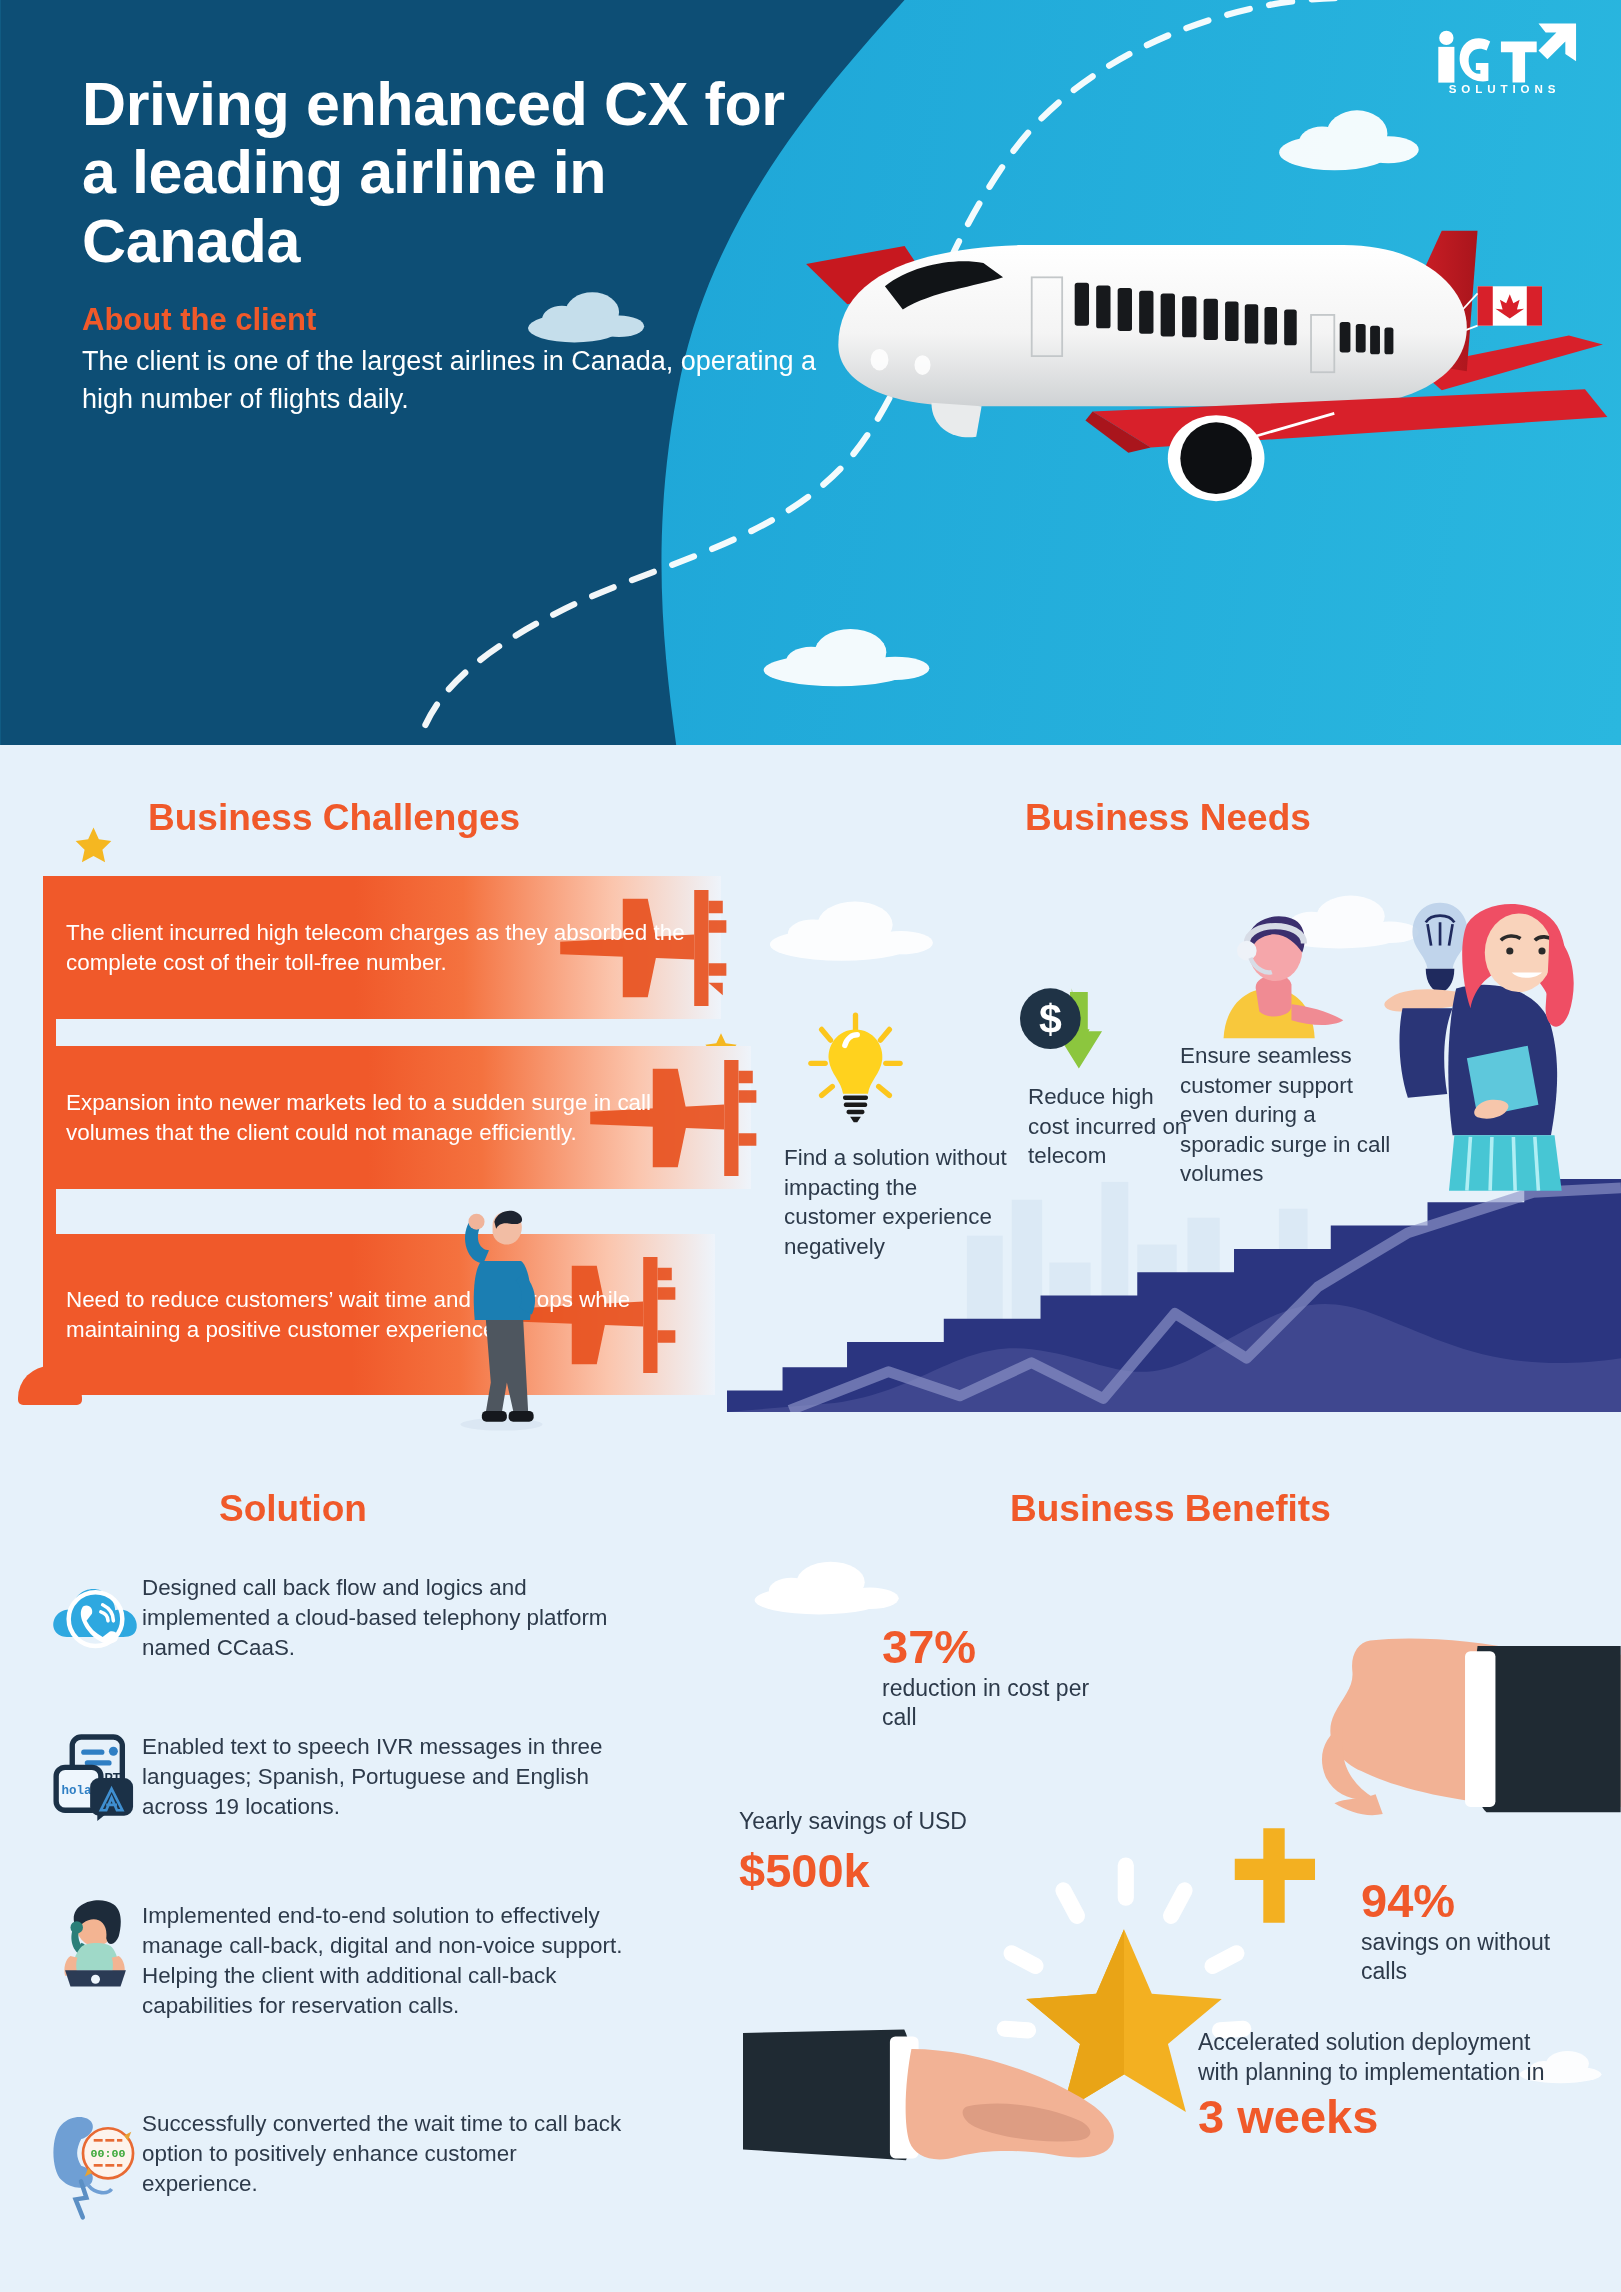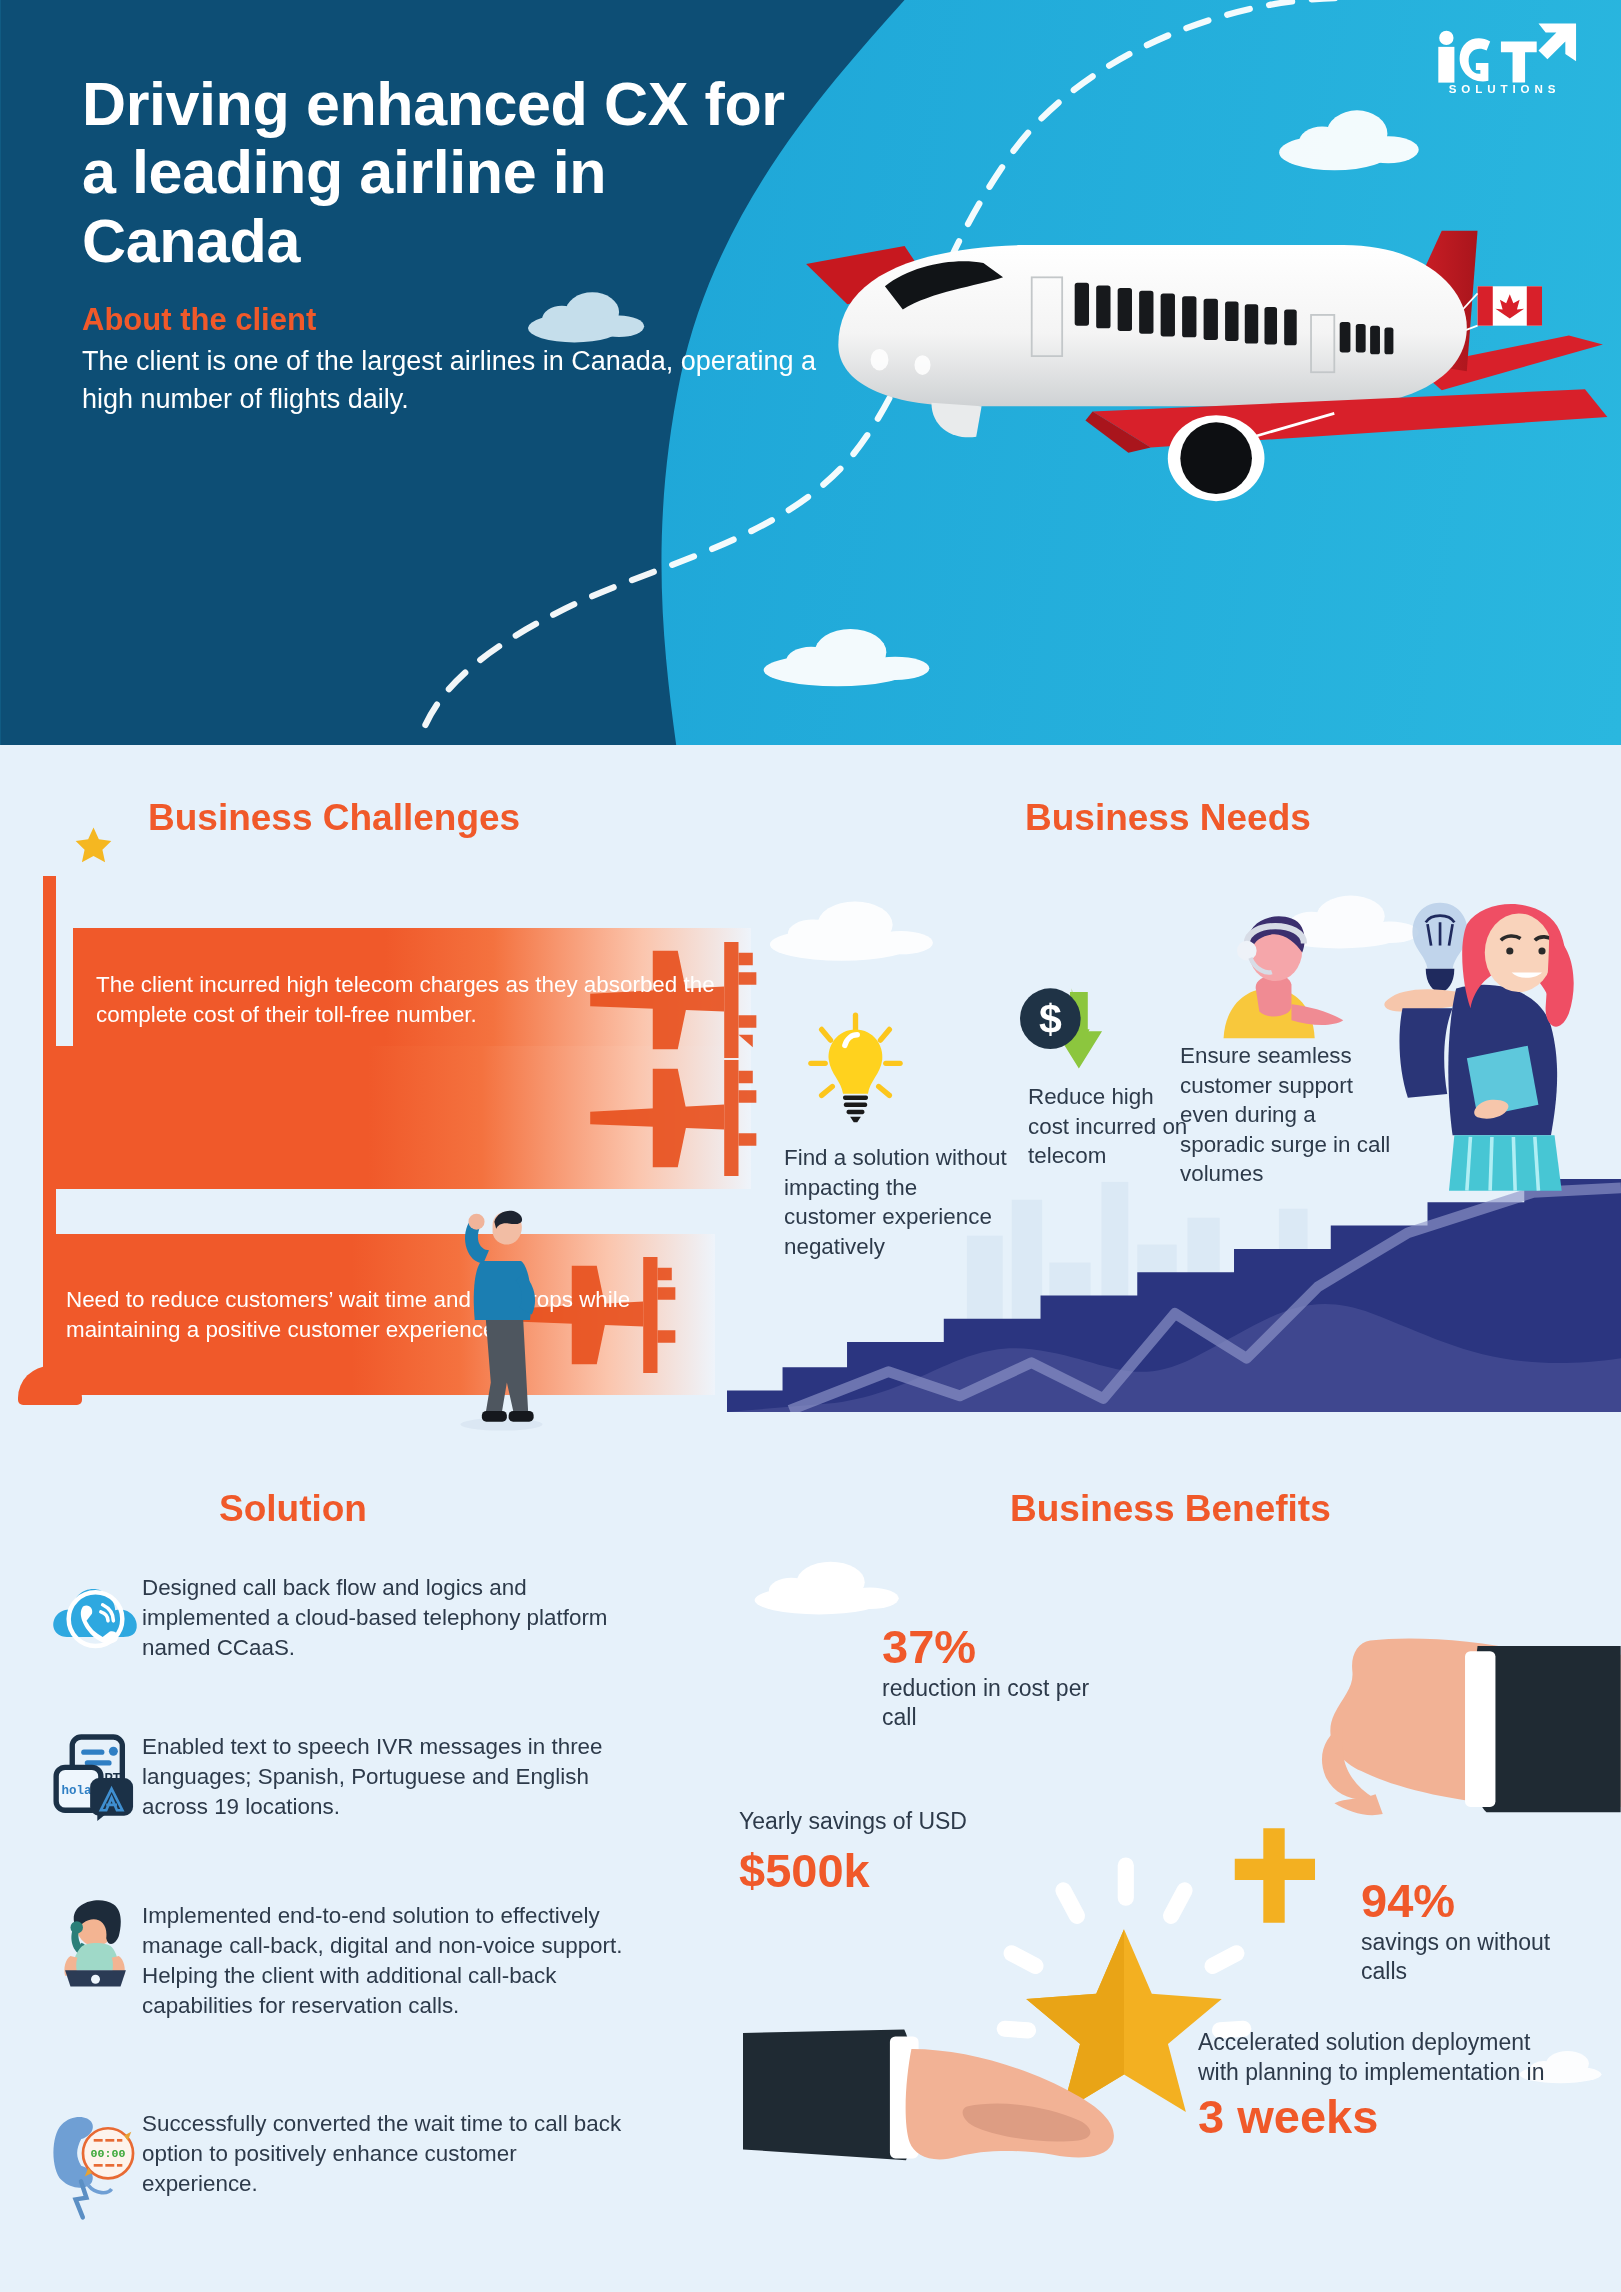--- a/index.html
+++ b/index.html
@@ -197,21 +197,21 @@
   <svg style="position:absolute;left:73px;top:824px;" width="41" height="41" viewBox="0 0 46 46">
     <path d="M23,4 L29,17 L43,19 L33,29 L36,43 L23,36 L10,43 L13,29 L3,19 L17,17 Z" fill="#f5b721"></path>
   </svg>
   <svg style="position:absolute;left:703px;top:1030px;" width="36" height="36" viewBox="0 0 46 46">
     <path d="M23,4 L29,17 L43,19 L33,29 L36,43 L23,36 L10,43 L13,29 L3,19 L17,17 Z" fill="#f5b721"></path>
   </svg>
 
   <div class="chal-pole"></div>
   <div class="chal-base"></div>
 
-  <div class="chal-bar" style="top:928px; width:678px;margin-left:30px;">
+  <div class="chal-bar" style="top:876px; width:678px;">
     <svg class="plane-ghost" width="206" height="134" viewBox="0 0 230 150">
       <g fill="#e84f1c" opacity="0.9">
         <path d="M160,10 L176,10 L176,140 L160,140 Z"></path>
         <path d="M176,22 L192,22 L192,36 L176,36 Z M176,44 L196,44 L196,58 L176,58 Z M176,92 L196,92 L196,106 L176,106 Z M176,114 L192,114 L192,128 L192,128 Z"></path>
         <path d="M10,68 L160,60 L160,88 L10,82 Z"></path>
         <path d="M80,20 L108,20 L118,68 L80,68 Z"></path>
         <path d="M80,82 L118,82 L108,130 L80,130 Z"></path>
       </g>
     </svg>
     <span>The client incurred high telecom charges as they absorbed the complete cost of their toll-free number.</span>
@@ -220,20 +220,21 @@
   <div class="chal-bar" style="top:1046px; width:708px;">
     <svg class="plane-ghost" width="206" height="134" viewBox="0 0 230 150">
       <g fill="#e84f1c" opacity="0.9">
         <path d="M160,10 L176,10 L176,140 L160,140 Z"></path>
         <path d="M176,22 L192,22 L192,36 L176,36 Z M176,44 L196,44 L196,58 L176,58 Z M176,92 L196,92 L196,106 L176,106 Z"></path>
         <path d="M10,68 L160,60 L160,88 L10,82 Z"></path>
         <path d="M80,20 L108,20 L118,68 L80,68 Z"></path>
         <path d="M80,82 L118,82 L108,130 L80,130 Z"></path>
       </g>
     </svg>
+    <span>Expansion into newer markets led to a sudden surge in call volumes that the client could not manage efficiently.</span>
   </div>
 
   <div class="chal-bar" style="top:1234px; width:672px; height:161px;">
     <svg class="plane-ghost" style="right:9px;" width="206" height="134" viewBox="0 0 230 150">
       <g fill="#e84f1c" opacity="0.9">
         <path d="M160,10 L176,10 L176,140 L160,140 Z"></path>
         <path d="M176,22 L192,22 L192,36 L176,36 Z M176,44 L196,44 L196,58 L176,58 Z M176,92 L196,92 L196,106 L176,106 Z"></path>
         <path d="M10,68 L160,60 L160,88 L10,82 Z"></path>
         <path d="M80,20 L108,20 L118,68 L80,68 Z"></path>
         <path d="M80,82 L118,82 L108,130 L80,130 Z"></path>

